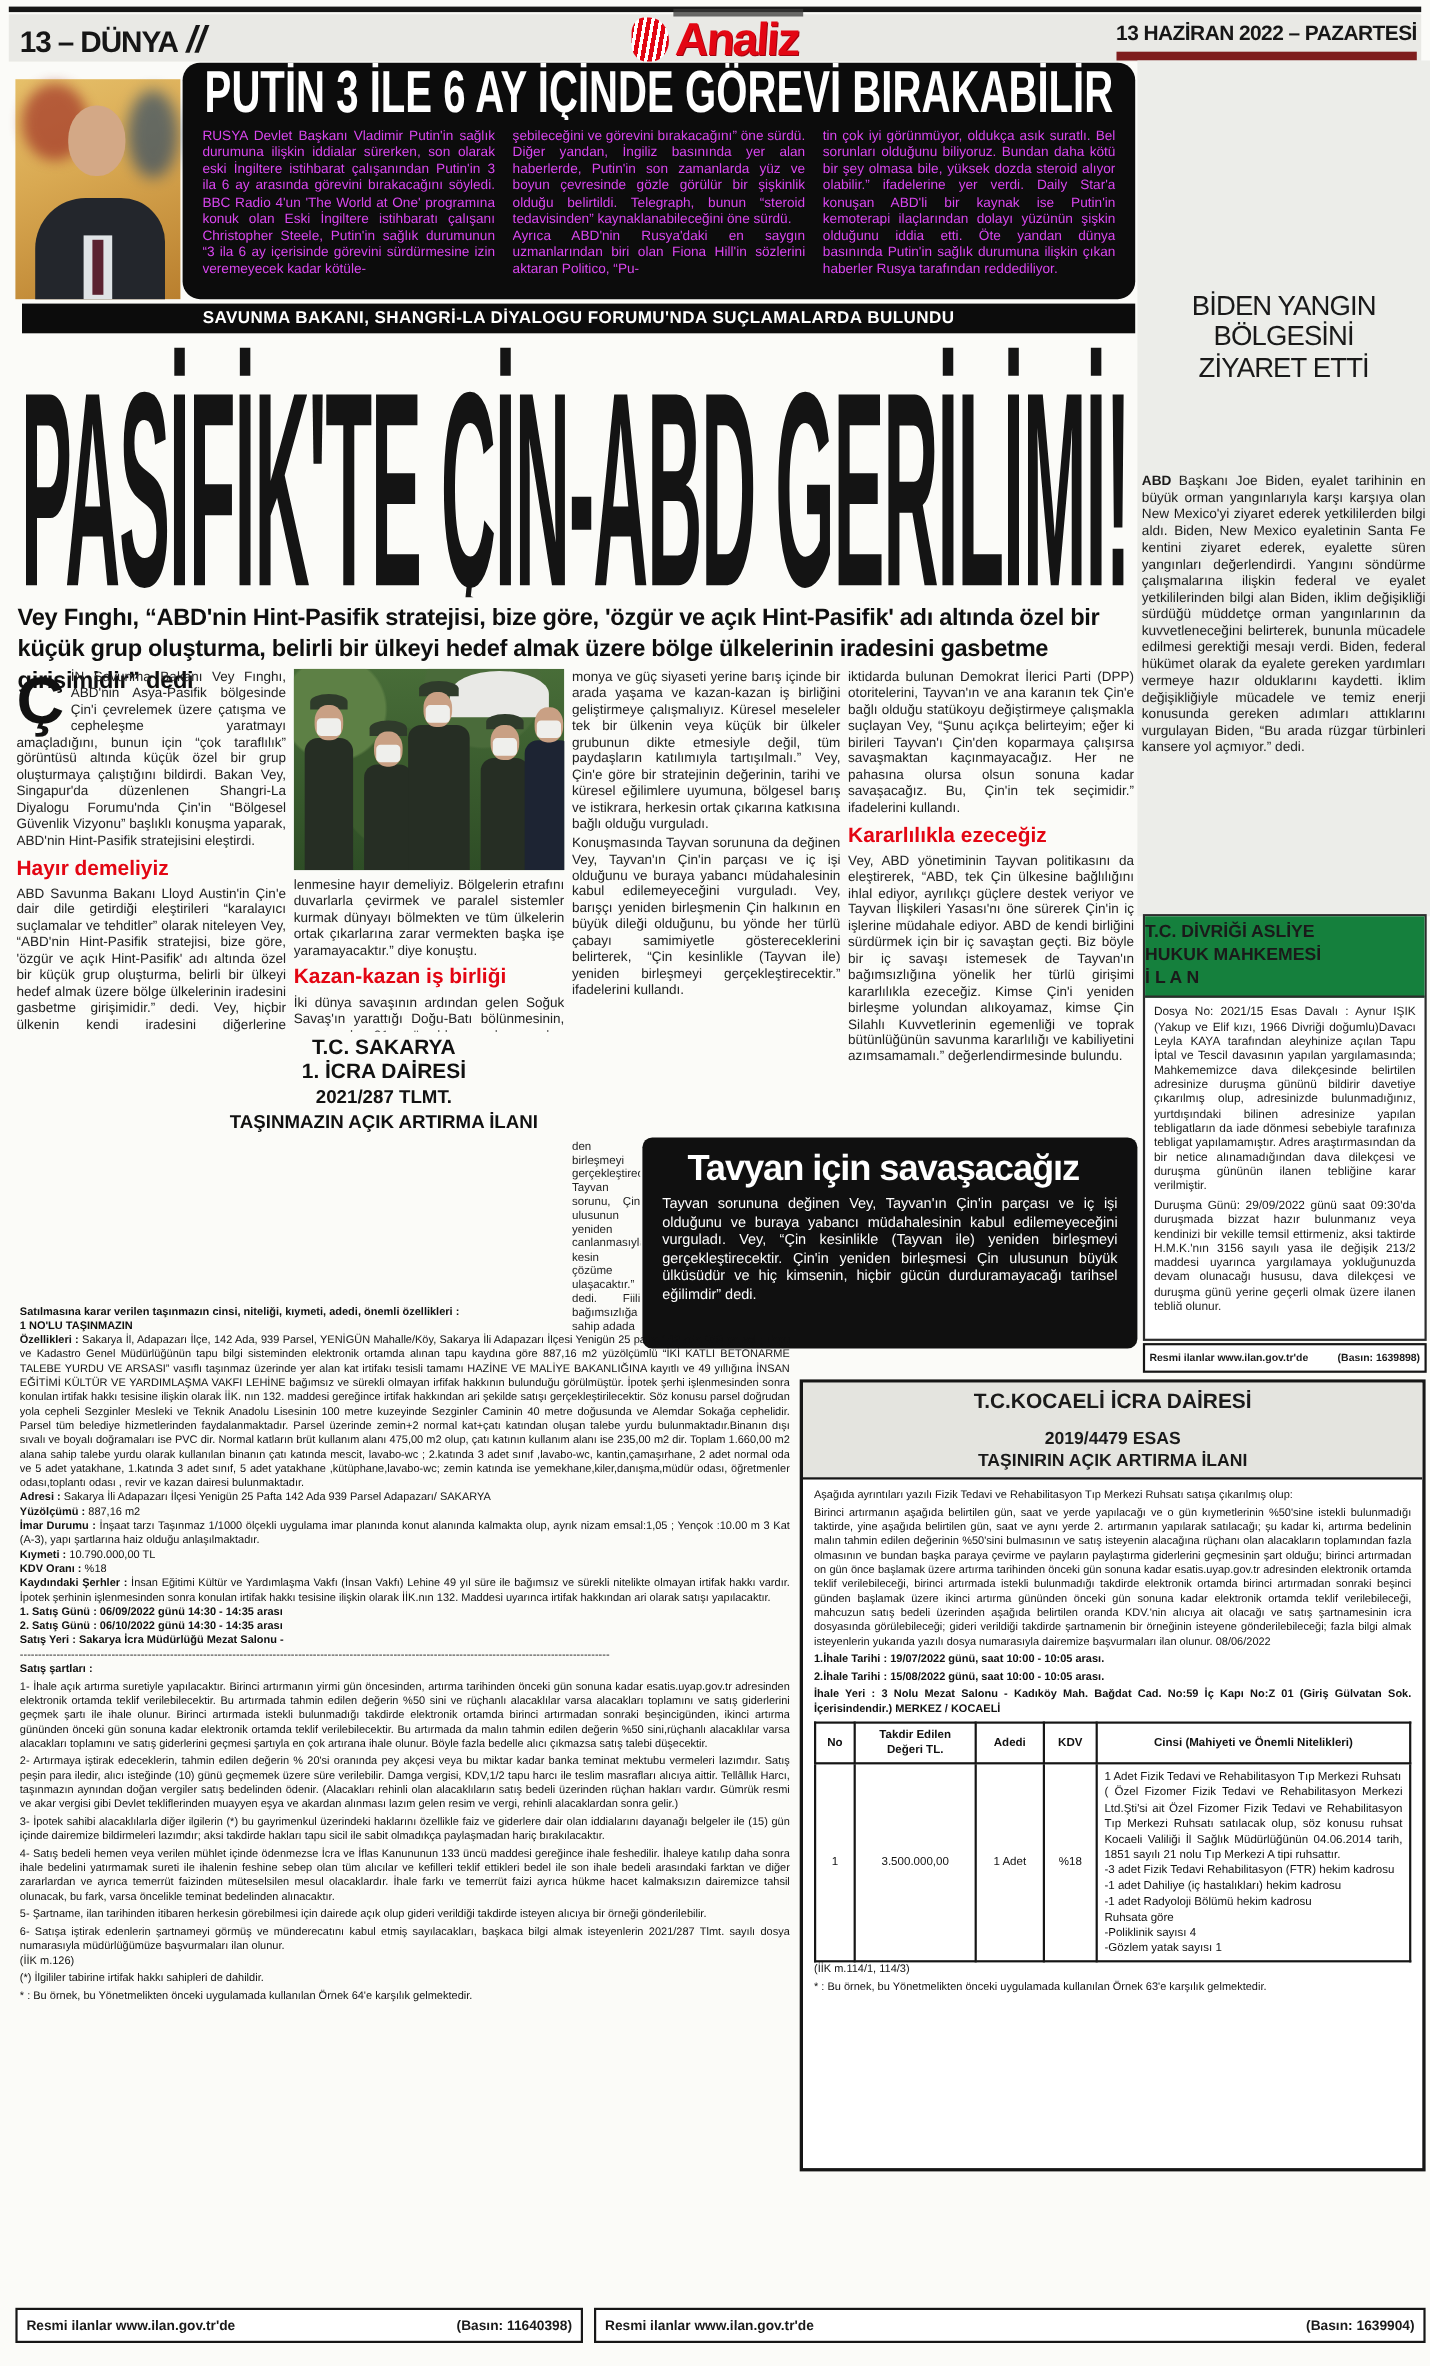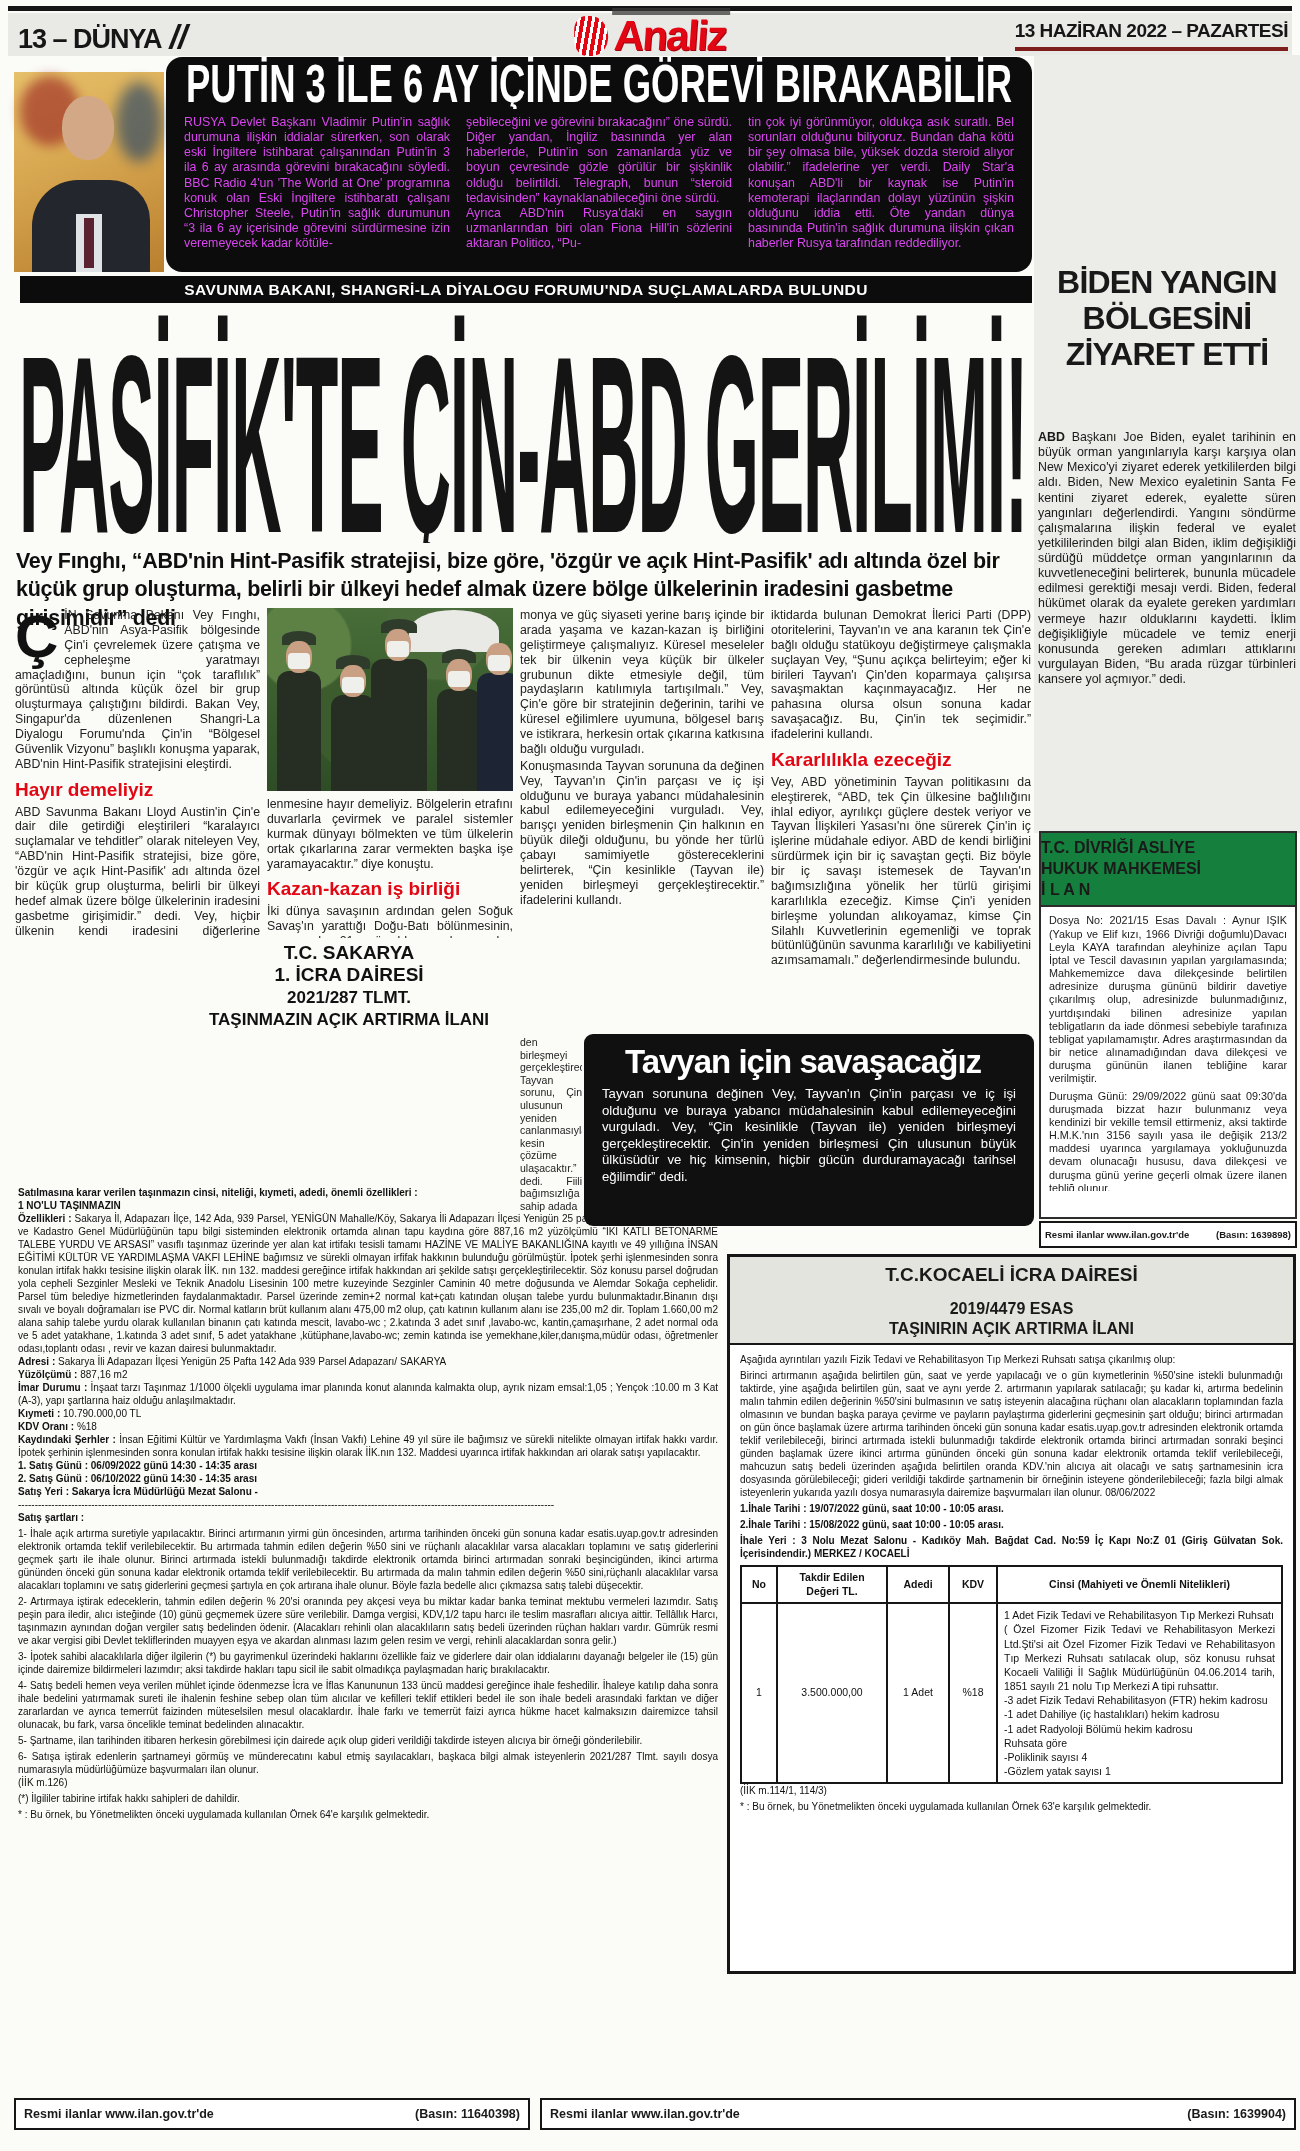--- a/index.html
+++ b/index.html
@@ -13,21 +13,21 @@
   #headband{left:8px;top:13px;width:1284px;height:43px;background:#e9e9e5;}
   #edition{left:18px;top:17px;font-size:27px;font-weight:bold;letter-spacing:-1px;color:#161616;}
   #edition .sl{font-size:34px;font-style:italic;font-weight:bold;margin-left:8px;}
   #logo{left:50%;top:12px;transform:translateX(-50%);display:flex;align-items:center;gap:6px;}
   #logo .tag{position:absolute;top:-4px;left:38px;width:118px;height:7px;background:#3a3a38;opacity:.75;}
   #logo .mark{width:34px;height:40px;background:
       repeating-linear-gradient(100deg,#e30613 0 4px,#fff 4px 7px);border-radius:40% 60% 55% 45%;}
   #logo .word{font-size:42px;font-weight:900;color:#e30613;letter-spacing:-2px;transform:skewX(-4deg);
       text-shadow:1px 1px 0 #9e0410;}
   #dateline{right:12px;top:20px;font-size:19px;font-weight:bold;letter-spacing:-0.5px;
-      border-bottom:4px solid #7f1d1d;padding-bottom:5px;color:#161616;}
+      border-bottom:8px solid #7f1d1d;padding-bottom:5px;color:#161616;}
   
   .photo{background:#888;}
   #putin-photo{left:14px;top:72px;width:150px;height:200px;
       background:linear-gradient(160deg,#e6c06a 0%,#d9a952 40%,#b97f2e 100%);}
   #putin-photo .blob1{position:absolute;left:6px;top:4px;width:60px;height:70px;background:#a23428;border-radius:50%;filter:blur(6px);opacity:.7;}
   #putin-photo .blob2{position:absolute;right:2px;top:10px;width:46px;height:80px;background:#274668;border-radius:50%;filter:blur(7px);opacity:.65;}
   #putin-photo .suit{position:absolute;left:18px;bottom:0;width:118px;height:92px;background:#23262c;border-radius:46px 40px 0 0;}
   #putin-photo .shirt{position:absolute;left:62px;bottom:0;width:26px;height:58px;background:#dfe3e6;}
   #putin-photo .tie{position:absolute;left:70px;bottom:4px;width:10px;height:50px;background:#5a2230;}
   #putin-photo .head{position:absolute;left:48px;top:24px;width:52px;height:64px;background:#d3a886;border-radius:48%;}
@@ -72,21 +72,21 @@
   .soldier .cp{position:absolute;left:5px;top:-40px;width:34px;height:14px;background:#2f3b2b;border-radius:50% 50% 0 0;}
   #col3{left:520px;top:608px;width:244px;height:424px;}
   #col3tail{left:520px;top:1036px;width:62px;height:190px;font-size:10.5px;line-height:1.2;}
   #col4{left:771px;top:608px;width:260px;height:424px;}
   
   #quote{left:584px;top:1034px;width:450px;height:192px;background:#101010;border-radius:9px;color:#fff;}
   #quote h3{margin:9px 12px 5px 0;text-align:center;font-size:33px;letter-spacing:-1px;}
   #quote p{margin:0;padding:0 18px;font-size:13.2px;line-height:1.25;text-align:justify;height:120px;overflow:hidden;}
   
   #rightbg{left:1034px;top:55px;width:266px;height:778px;background:#ededdea;background:#ecede9;}
-  #biden-h{left:1038px;top:264px;width:258px;text-align:center;font-size:32px;font-weight:bold;
+  #biden-h{left:1038px;top:264px;width:258px;text-align:center;font-size:25px;font-weight:normal;
       line-height:1.13;letter-spacing:-0.8px;color:#191919;}
   #biden-b{left:1038px;top:430px;width:258px;height:396px;font-size:12.4px;line-height:1.22;text-align:justify;}
   
   .adbar{position:absolute;border:2px solid #161616;background:#fff;display:flex;align-items:center;
       justify-content:space-between;font-weight:bold;padding:0 8px;}
   #divrigi{left:1039px;top:831px;width:258px;height:388px;border:2px solid #2c2c2c;background:#fff;}
   #divrigi .hd{background:#15803d;border-bottom:2px solid #2c2c2c;text-align:left;font-weight:bold;
       font-size:16px;line-height:1.3;padding:5px 0;}
   #divrigi .bd{padding:7px 8px;font-size:10.8px;line-height:1.22;text-align:justify;height:284px;overflow:hidden;}
   #divrigi .bd p{margin:0 0 4px 0;}

